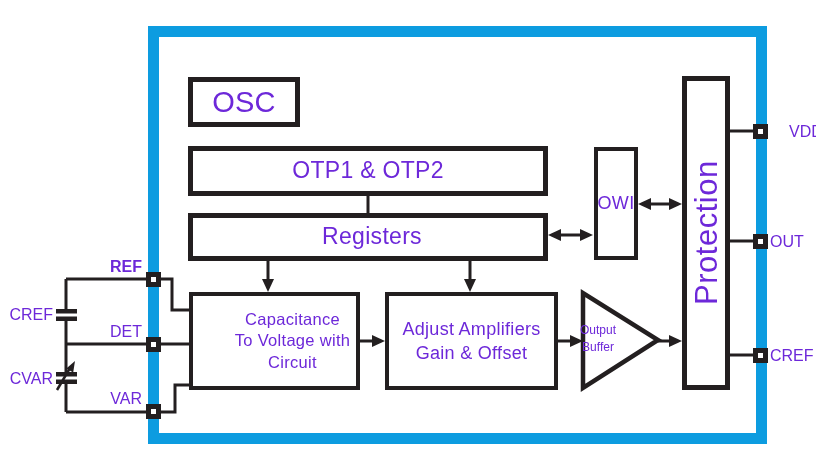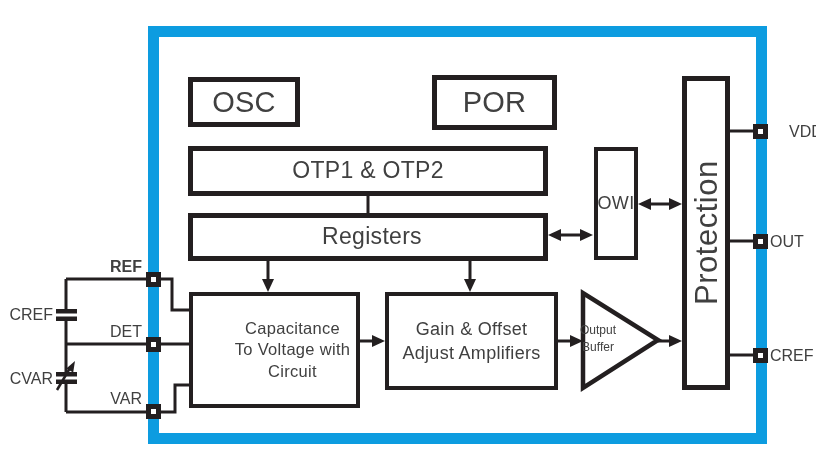--- a/index.html
+++ b/index.html
@@ -1,18 +1,18 @@
 <!DOCTYPE html>
 <html><head>
 <meta charset="utf-8">
 <style>
   html,body{margin:0;padding:0;background:#fff;}
   #canvas{
     position:relative;width:816px;height:454px;background:#ffffff;overflow:hidden;
-    font-family:"Liberation Sans","DejaVu Sans",sans-serif;color:#404040;border-radius:32px;
+    font-family:"Liberation Sans","DejaVu Sans",sans-serif;color:#6d28d9;border-radius:32px;
   }
   
   #chip-boundary{
     position:absolute;left:148px;top:26px;width:619px;height:418px;
     box-sizing:border-box;border:11px solid #0d9ce0;background:transparent;
   }
   
   #wiring{position:absolute;left:0;top:0;width:816px;height:454px;}
   
   .box{
@@ -24,21 +24,21 @@
   .col{flex-direction:column;}
   #block-osc        {left:188px;top:77px; width:112px;height:50px; font-size:29px;}
   #block-por        {left:432px;top:75px; width:125px;height:55px; font-size:29px;}
   #block-otp        {left:188px;top:146px;width:360px;height:50px; font-size:23px;}
   #block-registers  {left:188px;top:213px;width:360px;height:48px; font-size:23px;padding-left:8px;}
   #block-owi        {left:594px;top:147px;width:44px; height:113px;font-size:18px;}
   #block-protection {left:682px;top:76px; width:48px; height:314px;}
   #block-protection .vtext{
     transform:rotate(-90deg);white-space:nowrap;font-size:31px;letter-spacing:0.5px;
   }
-  #block-c2v        {left:189px;top:292px;width:171px;height:116px; font-size:16.5px;line-height:1.28;padding-left:36px;}
+  #block-c2v        {left:189px;top:292px;width:171px;height:98px; font-size:16.5px;line-height:1.28;padding-left:36px;}
   #block-gain       {left:385px;top:292px;width:173px;height:98px; font-size:18px;line-height:1.35;}
   
   #output-buffer-label{
     position:absolute;left:569px;top:322px;width:58px;text-align:center;
     font-size:12px;line-height:17px;
   }
   
   .pin{position:absolute;width:15px;height:15px;background:#231f20;}
   .pin::after{content:"";position:absolute;left:5px;top:5px;width:5px;height:5px;background:#fff;}
   #pin-ref {left:146px;top:272px;}
@@ -120,43 +120,40 @@
       <polygon points="669,198 669,210 682,204"></polygon>
       <polygon points="651,198 651,210 638,204"></polygon>
     </g>
 
     <polygon points="583,293 583,388 658,340" fill="#ffffff" stroke="#231f20" stroke-width="4.5"></polygon>
   </svg>
 
   <div class="box" id="block-osc">
     <span>OSC</span>
   </div>
-  <div class="box" id="block-por">
-    <span>POR</span>
-  </div>
   <div class="box" id="block-otp">
     <span>OTP1 &amp; OTP2</span>
   </div>
   <div class="box" id="block-registers">
     <span>Registers</span>
   </div>
   <div class="box thin" id="block-owi">
     <span>OWI</span>
   </div>
   <div class="box" id="block-protection">
     <span class="vtext">Protection</span>
   </div>
   <div class="box thin col" id="block-c2v">
     <div>Capacitance</div>
     <div>To Voltage with</div>
     <div>Circuit</div>
   </div>
   <div class="box thin col" id="block-gain">
+    <div>Adjust Amplifiers</div>
     <div>Gain &amp; Offset</div>
-    <div>Adjust Amplifiers</div>
   </div>
   <div id="output-buffer-label">
     <div>Output</div>
     <div>Buffer</div>
   </div>
 
   <div class="pin" id="pin-ref"></div>
   <div class="pin" id="pin-det"></div>
   <div class="pin" id="pin-var"></div>
   <div class="pin" id="pin-vdde"></div>

